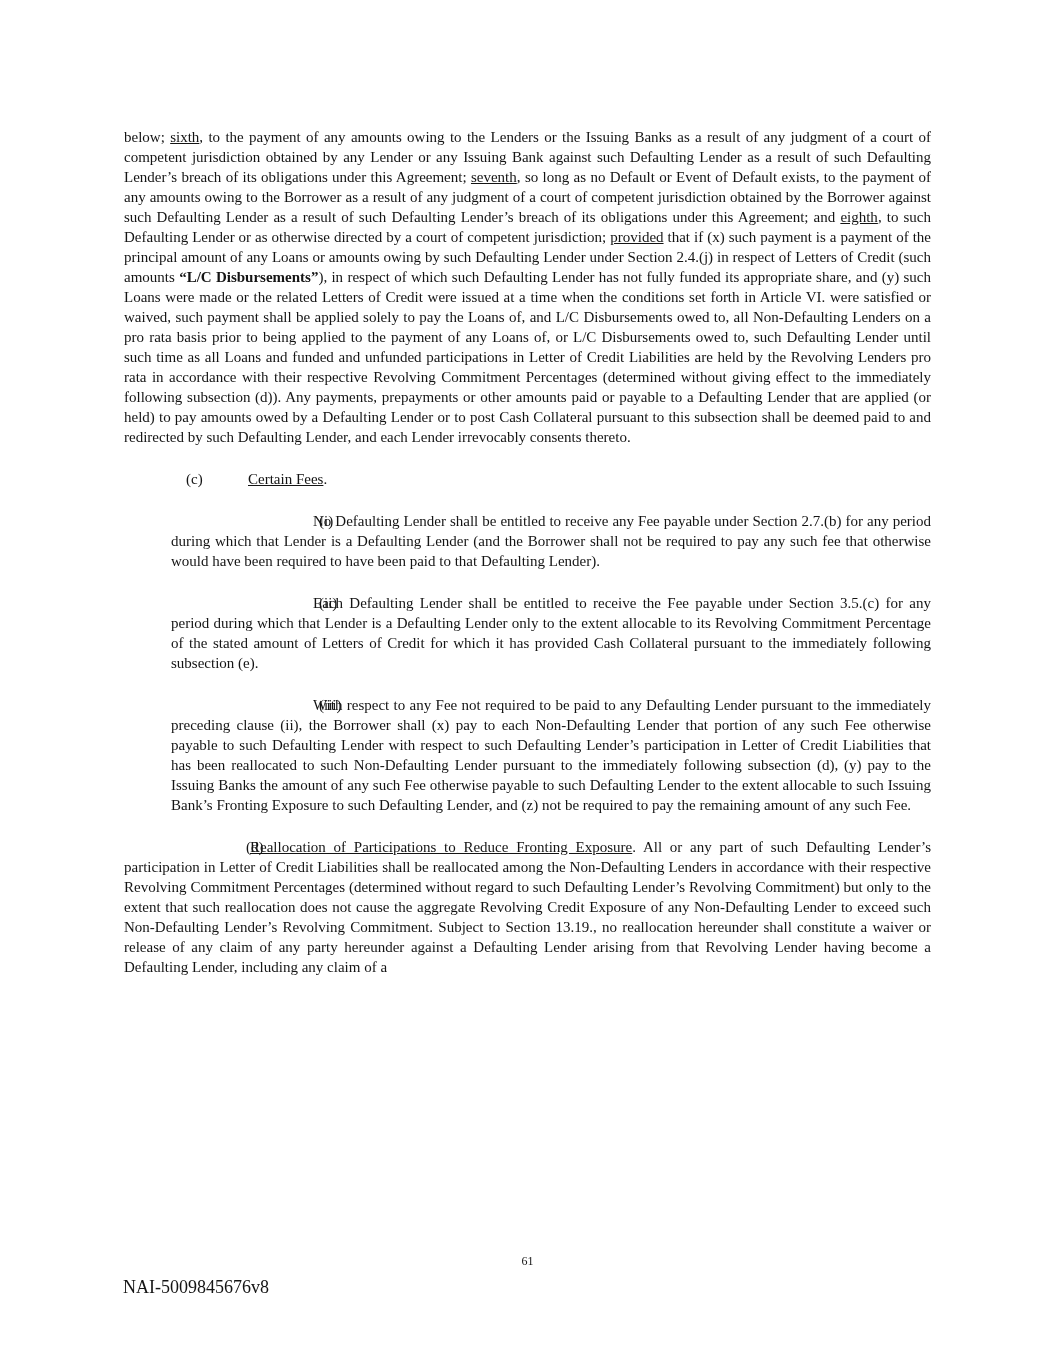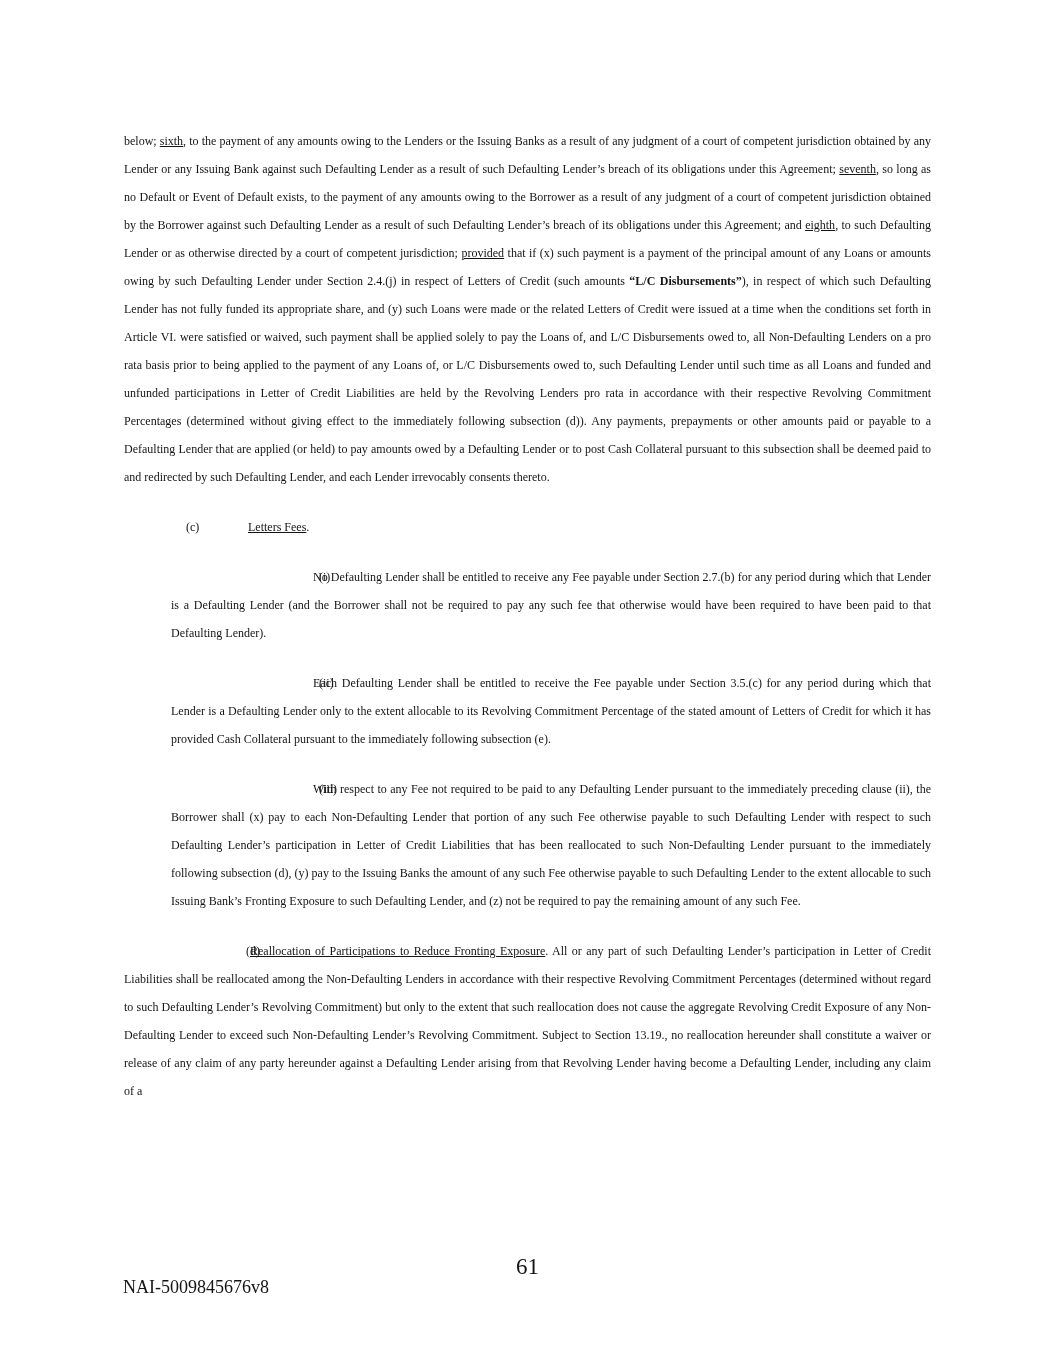--- a/index.html
+++ b/index.html
@@ -14,22 +14,22 @@
     background: #ffffff;
     font-family: "Liberation Serif", serif;
     color: #141414;
     overflow: hidden;
   }
   .content {
     position: absolute;
     left: 124px;
     top: 127px;
     width: 807px;
-    font-size: 12px;
-    line-height: 28px;
+    font-size: 15px;
+    line-height: 20px;
     text-align: justify;
   }
   .content p {
     margin: 0 0 22px 0;
   }
   
   .tab-label {
     display: inline-block;
   }
   
@@ -50,40 +50,40 @@
   }
   p.section-d .tab-label { width: 65px; }
   .u { text-decoration: underline; }
   .b { font-weight: bold; }
   .page-number {
     position: absolute;
     top: 1254px;
     left: 0;
     width: 100%;
     text-align: center;
-    font-size: 23px;
+    font-size: 12px;
     color: #141414;
   }
   .doc-id {
     position: absolute;
     top: 1277px;
     left: 123px;
     font-size: 18px;
     color: #141414;
   }
 </style>
 </head>
 <body>
 
 <div class="page">
   <div class="content">
 
     <p><span>below; </span><span class="u">sixth</span><span>, to the payment of any amounts owing to the Lenders or the Issuing Banks as a result of any judgment of a court of competent jurisdiction obtained by any Lender or any Issuing Bank against such Defaulting Lender as a result of such Defaulting Lender’s breach of its obligations under this Agreement; </span><span class="u">seventh</span><span>, so long as no Default or Event of Default exists, to the payment of any amounts owing to the Borrower as a result of any judgment of a court of competent jurisdiction obtained by the Borrower against such Defaulting Lender as a result of such Defaulting Lender’s breach of its obligations under this Agreement; and </span><span class="u">eighth</span><span>, to such Defaulting Lender or as otherwise directed by a court of competent jurisdiction; </span><span class="u">provided</span><span> that if (x) such payment is a payment of the principal amount of any Loans or amounts owing by such Defaulting Lender under Section 2.4.(j) in respect of Letters of Credit (such amounts </span><span class="b">“L/C Disbursements”</span><span>), in respect of which such Defaulting Lender has not fully funded its appropriate share, and (y) such Loans were made or the related Letters of Credit were issued at a time when the conditions set forth in Article VI. were satisfied or waived, such payment shall be applied solely to pay the Loans of, and L/C Disbursements owed to, all Non-Defaulting Lenders on a pro rata basis prior to being applied to the payment of any Loans of, or L/C Disbursements owed to, such Defaulting Lender until such time as all Loans and funded and unfunded participations in Letter of Credit Liabilities are held by the Revolving Lenders pro rata in accordance with their respective Revolving Commitment Percentages (determined without giving effect to the immediately following subsection (d)).  Any payments, prepayments or other amounts paid or payable to a Defaulting Lender that are applied (or held) to pay amounts owed by a Defaulting Lender or to post Cash Collateral pursuant to this subsection shall be deemed paid to and redirected by such Defaulting Lender, and each Lender irrevocably consents thereto.</span></p>
 
-    <p class="heading-c"><span class="tab-label">(c)</span><span class="u">Letters Fees</span><span>.</span></p>
+    <p class="heading-c"><span class="tab-label">(c)</span><span class="u">Certain Fees</span><span>.</span></p>
 
     <p class="clause"><span class="tab-label">(i)</span><span>No Defaulting Lender shall be entitled to receive any Fee payable under Section 2.7.(b) for any period during which that Lender is a Defaulting Lender (and the Borrower shall not be required to pay any such fee that otherwise would have been required to have been paid to that Defaulting Lender).</span></p>
 
     <p class="clause"><span class="tab-label">(ii)</span><span>Each Defaulting Lender shall be entitled to receive the Fee payable under Section 3.5.(c) for any period during which that Lender is a Defaulting Lender only to the extent allocable to its Revolving Commitment Percentage of the stated amount of Letters of Credit for which it has provided Cash Collateral pursuant to the immediately following subsection (e).</span></p>
 
     <p class="clause"><span class="tab-label">(iii)</span><span>With respect to any Fee not required to be paid to any Defaulting Lender pursuant to the immediately preceding clause (ii), the Borrower shall (x) pay to each Non-Defaulting Lender that portion of any such Fee otherwise payable to such Defaulting Lender with respect to such Defaulting Lender’s participation in Letter of Credit Liabilities that has been reallocated to such Non-Defaulting Lender pursuant to the immediately following subsection (d), (y) pay to the Issuing Banks the amount of any such Fee otherwise payable to such Defaulting Lender to the extent allocable to such Issuing Bank’s Fronting Exposure to such Defaulting Lender, and (z) not be required to pay the remaining amount of any such Fee.</span></p>
 
     <p class="section-d"><span class="tab-label">(d)</span><span class="u">Reallocation of Participations to Reduce Fronting Exposure</span><span>.  </span><span>All or any part of such Defaulting Lender’s participation in Letter of Credit Liabilities shall be reallocated among the Non-Defaulting Lenders in accordance with their respective Revolving Commitment Percentages (determined without regard to such Defaulting Lender’s Revolving Commitment) but only to the extent that such reallocation does not cause the aggregate Revolving Credit Exposure of any Non-Defaulting Lender to exceed such Non-Defaulting Lender’s Revolving Commitment.  Subject to Section 13.19., no reallocation hereunder shall constitute a waiver or release of any claim of any party hereunder against a Defaulting Lender arising from that Revolving Lender having become a Defaulting Lender, including any claim of a</span></p>
 
   </div>

